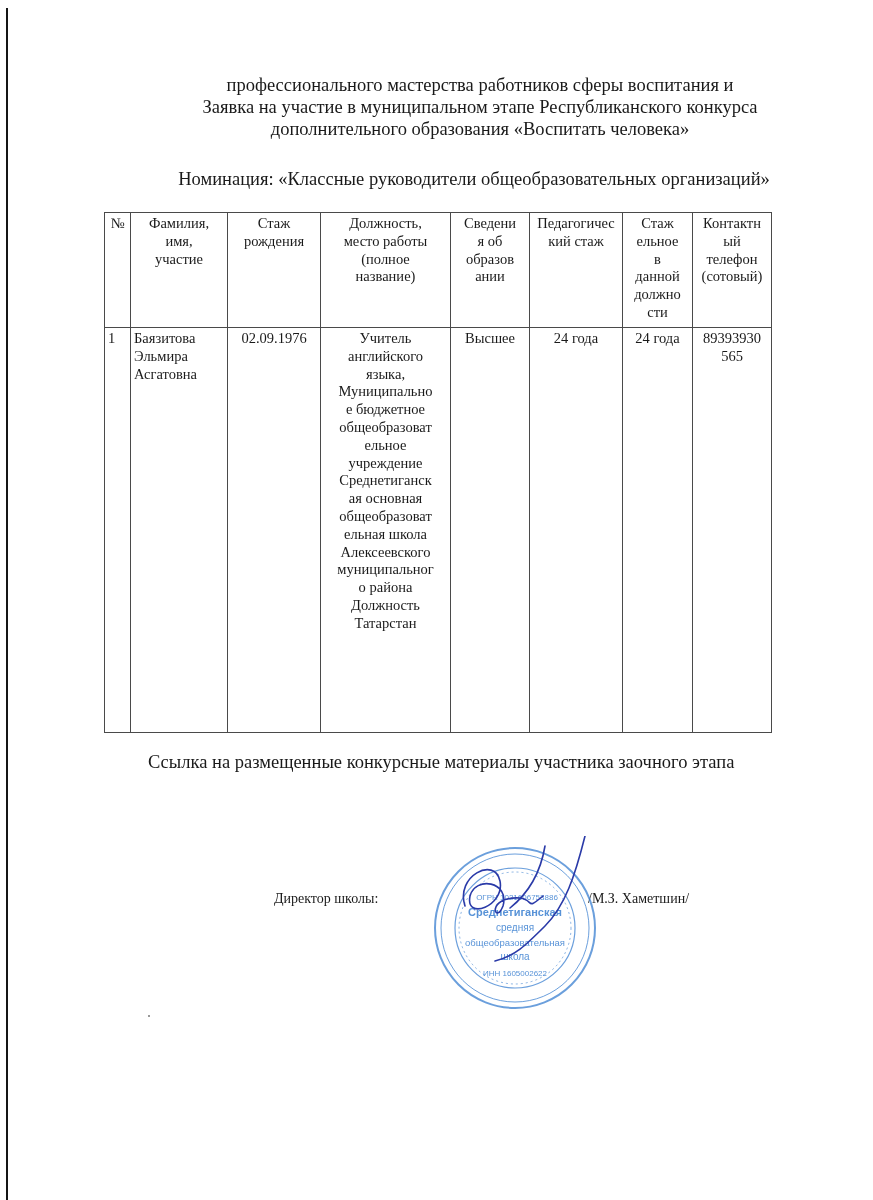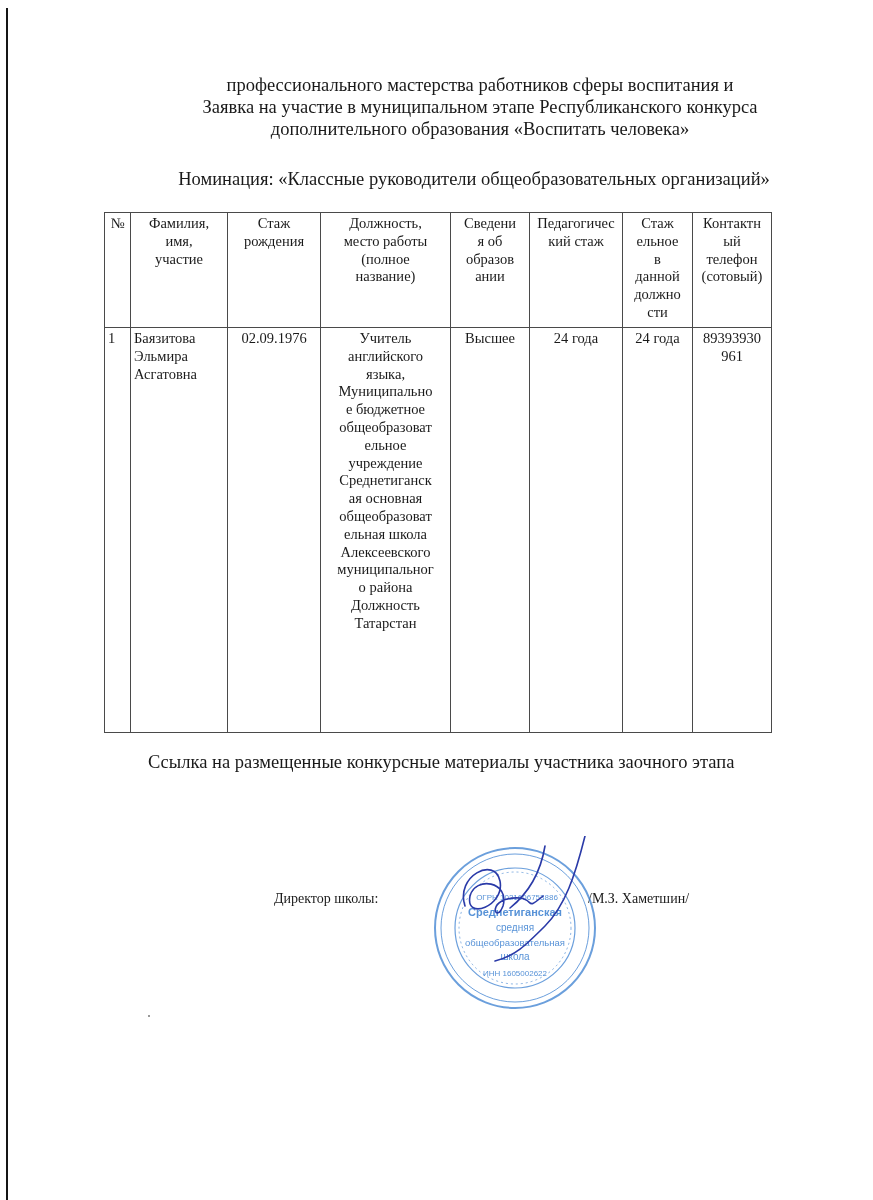--- a/index.html
+++ b/index.html
@@ -152,21 +152,21 @@
         <span>Высшее</span>
       </td>
       <td>
         <span>24 года</span>
       </td>
       <td>
         <span>24 года</span>
       </td>
       <td>
         <span class="cell-line">89393930</span>
-        <span class="cell-line">961</span>
+        <span class="cell-line">565</span>
       </td>
     </tr>
   </tbody>
 </table>
 
 <div class="link-para">
   <span>Ссылка на размещенные конкурсные материалы участника заочного этапа</span>
 </div>
 
 <div class="signature-row sig-label">Директор школы:</div>

